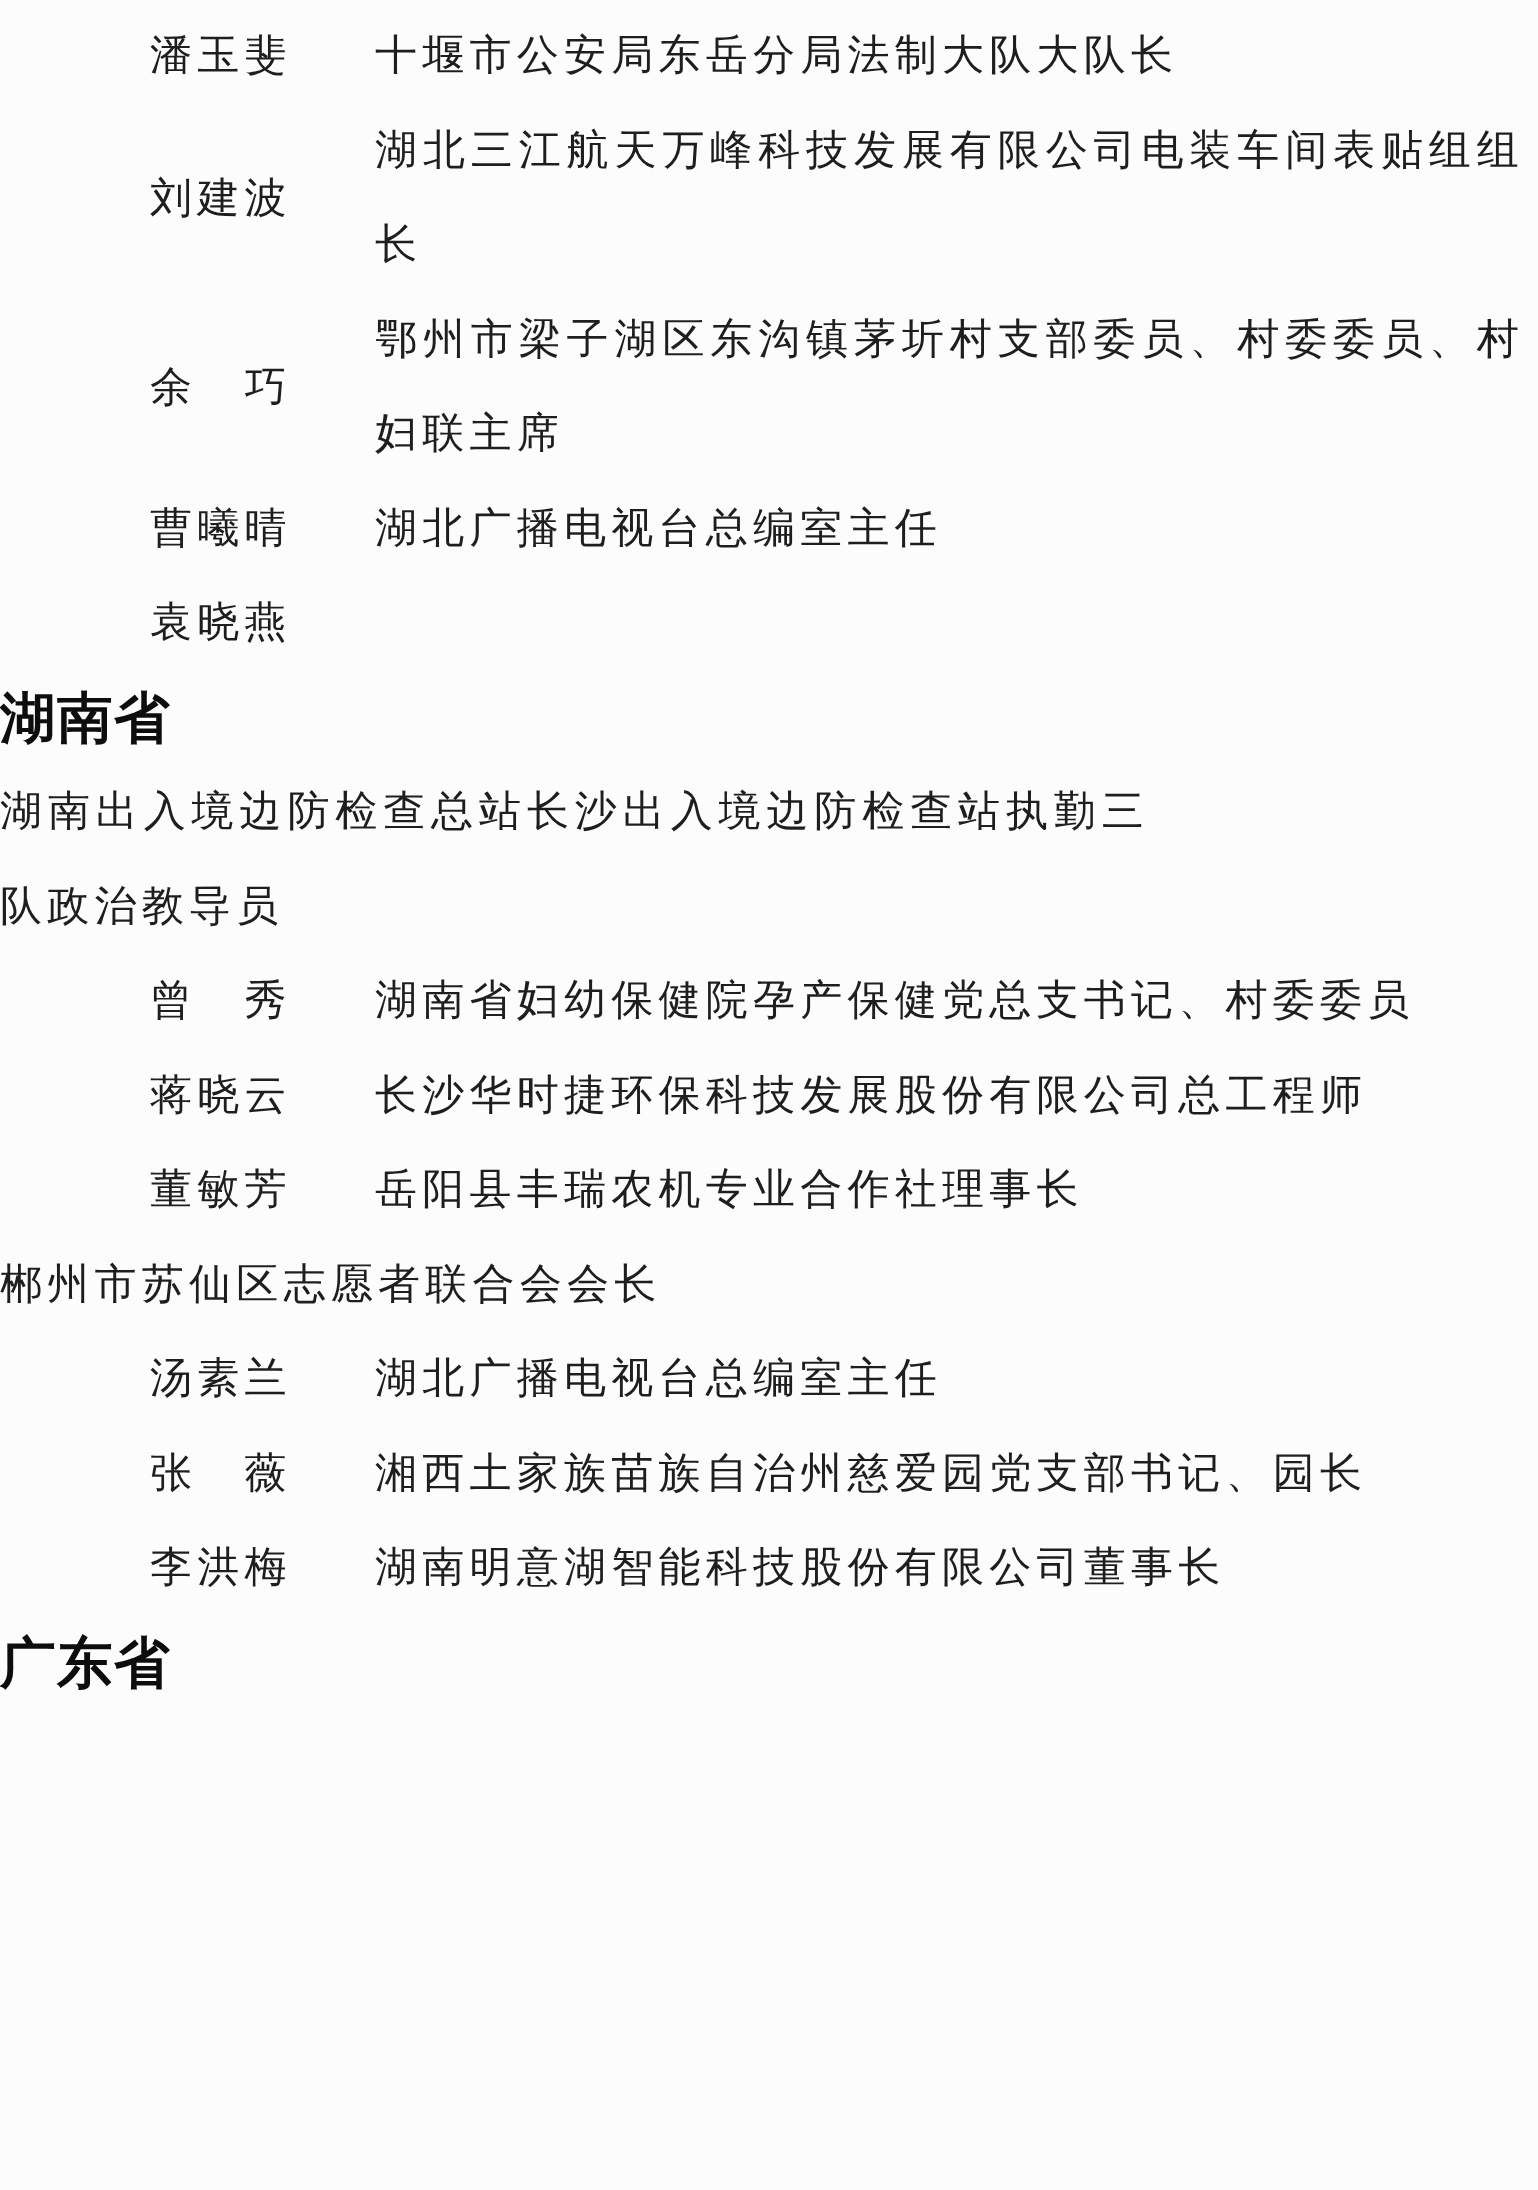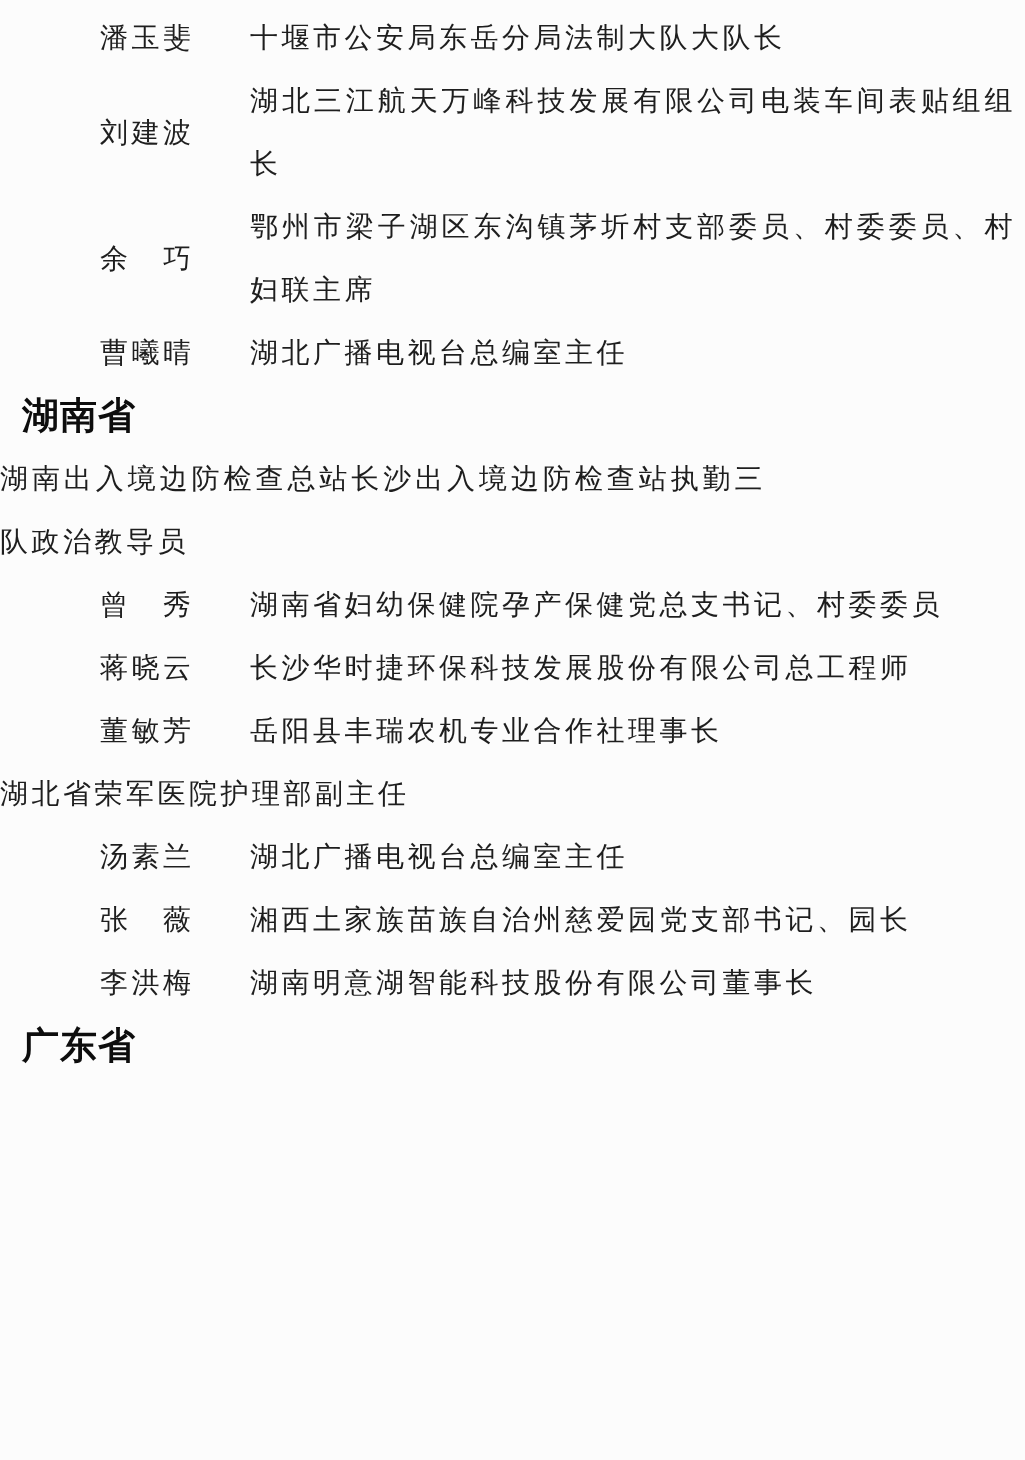--- a/index.html
+++ b/index.html
@@ -33,21 +33,20 @@
     margin-left: 100px;
     white-space: nowrap;
   }
   .entry-title {
     flex: 0 0 766px;
     max-width: 766px;
     text-align: justify;
     text-justify: inter-ideograph;
   }
   .province-header {
-    margin-left: 22px;
     font-family: "Liberation Sans", "DejaVu Sans", sans-serif;
     font-weight: bold;
     font-size: 37px;
     line-height: 63px;
     letter-spacing: 1px;
     color: #0d0d0d;
   }
 </style>
 </head>
 <body style="background: rgb(252, 252, 252); color: rgb(30, 30, 30);">
@@ -68,20 +67,21 @@
     <span class="entry-name">余　巧</span>
     <span class="entry-title">鄂州市梁子湖区东沟镇茅圻村支部委员、村委委员、村妇联主席</span>
   </div>
 
   <div class="entry">
     <span class="entry-name">曹曦晴</span>
     <span class="entry-title">湖北广播电视台总编室主任</span>
   </div>
 
   <div class="entry">
+    <span class="entry-name">袁晓燕</span>
   </div>
 
   <div class="province-header">湖南省</div>
 
   <div class="entry">
     <span class="entry-title">湖南出入境边防检查总站长沙出入境边防检查站执勤三队政治教导员</span>
   </div>
 
   <div class="entry">
     <span class="entry-name">曾　秀</span>
@@ -93,21 +93,21 @@
     <span class="entry-title">长沙华时捷环保科技发展股份有限公司总工程师</span>
   </div>
 
   <div class="entry">
     <span class="entry-name">董敏芳</span>
     <span class="entry-title">岳阳县丰瑞农机专业合作社理事长</span>
   </div>
 
 
   <div class="entry">
-    <span class="entry-title">湖北省荣军医院护理部副主任</span>
+    <span class="entry-title">郴州市苏仙区志愿者联合会会长</span>
   </div>
 
   <div class="entry">
     <span class="entry-name">汤素兰</span>
     <span class="entry-title">湖北广播电视台总编室主任</span>
   </div>
 
   <div class="entry">
     <span class="entry-name">张　薇</span>
     <span class="entry-title">湘西土家族苗族自治州慈爱园党支部书记、园长</span>

